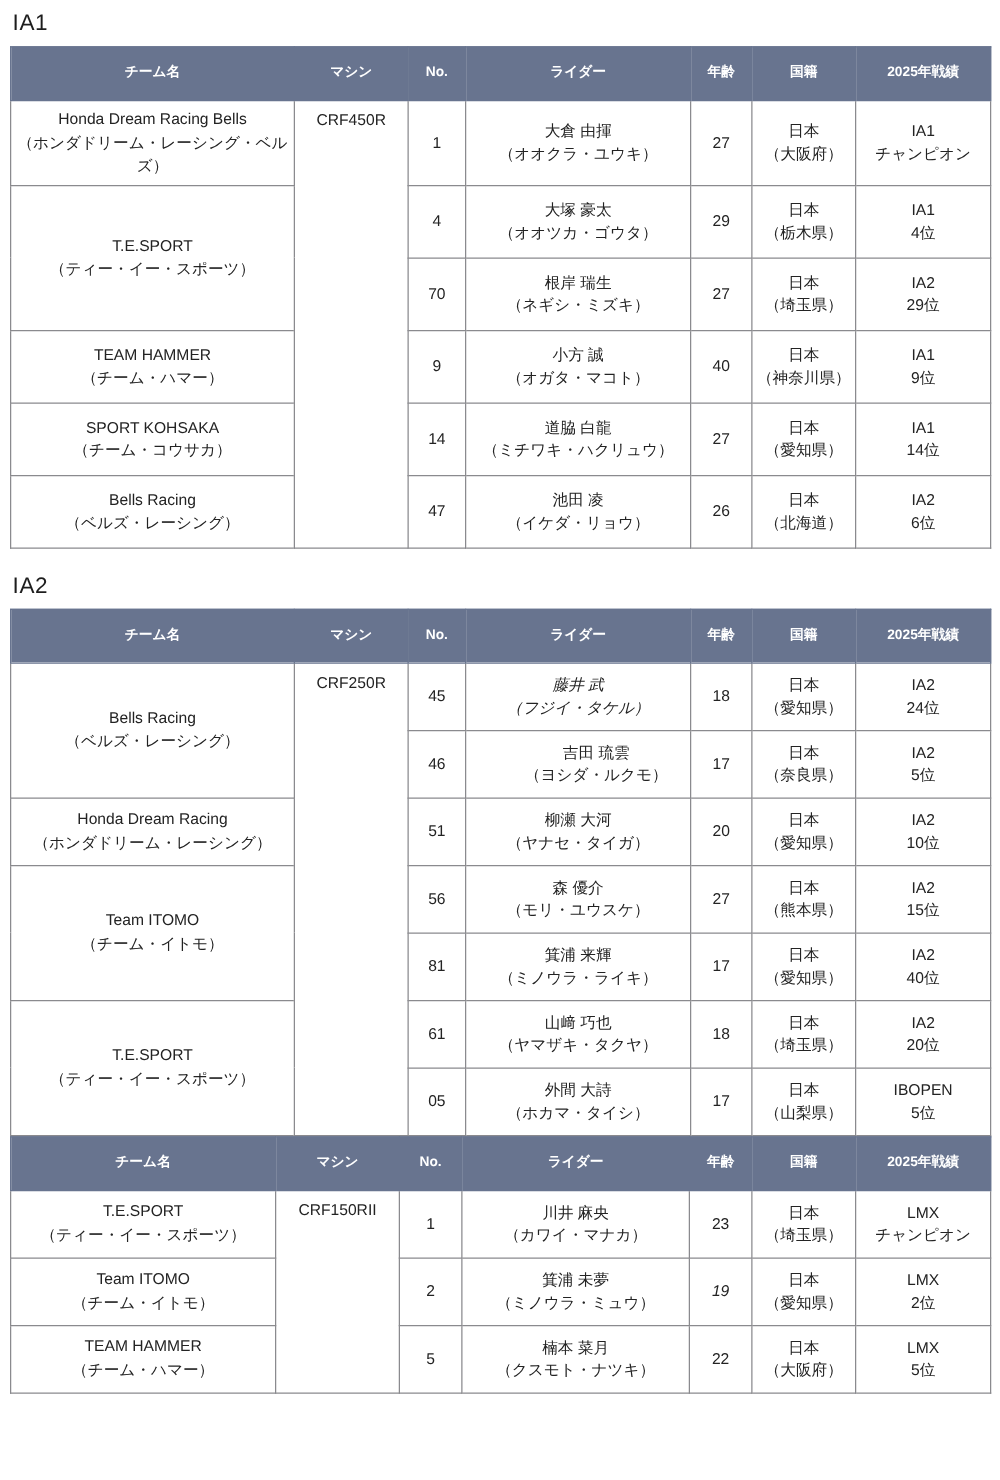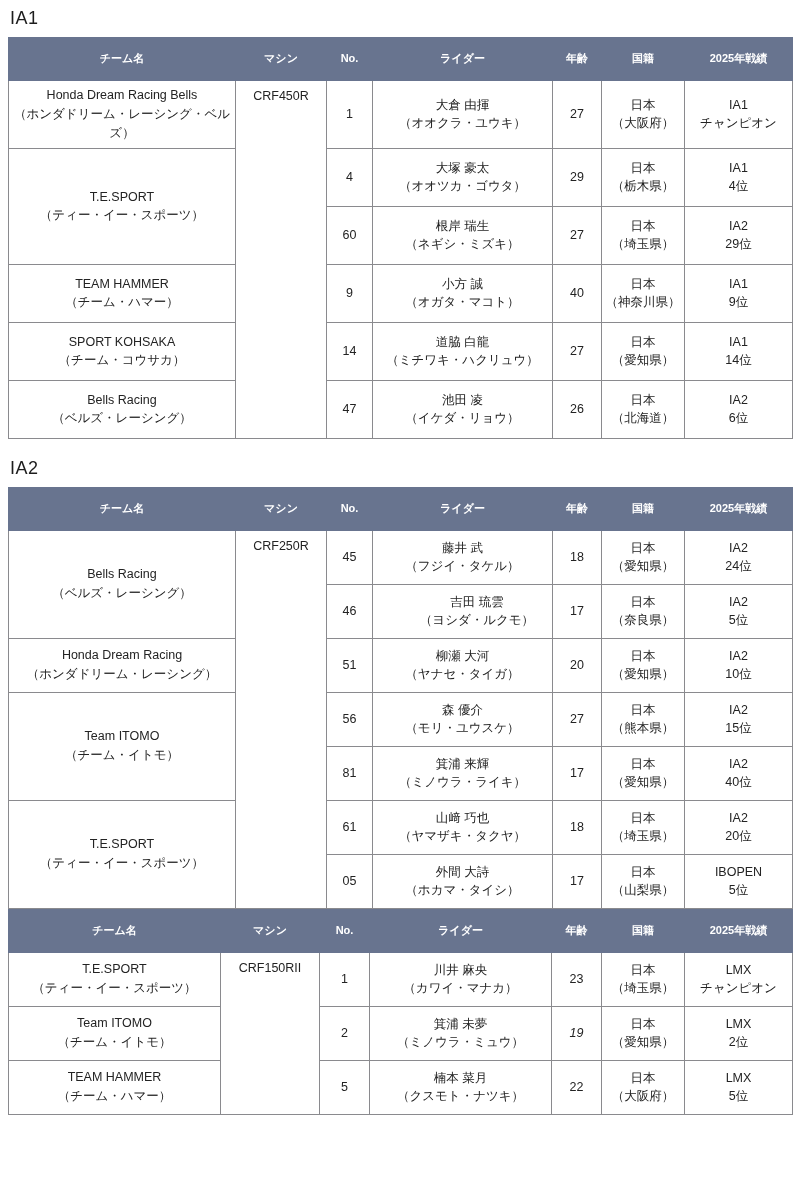--- a/index.html
+++ b/index.html
@@ -165,21 +165,21 @@
               <td style="border-color: rgb(138, 138, 142);">
                 <span class="cell-main">日本</span>
                 <span class="cell-sub">（栃木県）</span>
               </td>
               <td style="border-color: rgb(138, 138, 142);">
                 <span class="cell-main">IA1</span>
                 <span class="cell-sub">4位</span>
               </td>
             </tr>
             <tr style="height: 58px;">
-              <td style="border-color: rgb(138, 138, 142);">60</td>
+              <td style="border-color: rgb(138, 138, 142);">70</td>
               <td style="border-color: rgb(138, 138, 142);">
                 <span class="cell-main">根岸 瑞生</span>
                 <span class="cell-sub">（ネギシ・ミズキ）</span>
               </td>
               <td style="border-color: rgb(138, 138, 142);">27</td>
               <td style="border-color: rgb(138, 138, 142);">
                 <span class="cell-main">日本</span>
                 <span class="cell-sub">（埼玉県）</span>
               </td>
               <td style="border-color: rgb(138, 138, 142);">
@@ -276,21 +276,21 @@
           <tbody>
             <tr style="height: 54px;">
               <td class="team-cell" rowspan="2" style="border-color: rgb(138, 138, 142);">
                 <span class="cell-main">Bells Racing</span>
                 <span class="cell-sub">（ベルズ・レーシング）</span>
               </td>
               <td class="machine-cell" rowspan="7" style="vertical-align: top; padding-top: 6px; border-color: rgb(138, 138, 142);">
                 <span class="cell-main machine-label">CRF250R</span>
               </td>
               <td style="border-color: rgb(138, 138, 142);">45</td>
-              <td style="border-color: rgb(138, 138, 142);">
+              <td style="border-color: rgb(138, 138, 142); font-style: italic;">
                 <span class="cell-main">藤井 武</span>
                 <span class="cell-sub">（フジイ・タケル）</span>
               </td>
               <td style="border-color: rgb(138, 138, 142);">18</td>
               <td style="border-color: rgb(138, 138, 142);">
                 <span class="cell-main">日本</span>
                 <span class="cell-sub">（愛知県）</span>
               </td>
               <td style="border-color: rgb(138, 138, 142);">
                 <span class="cell-main">IA2</span>
@@ -433,21 +433,21 @@
           <tbody>
             <tr style="height: 54px;">
               <td class="team-cell" rowspan="1" style="border-color: rgb(138, 138, 142);">
                 <span class="cell-main">T.E.SPORT</span>
                 <span class="cell-sub">（ティー・イー・スポーツ）</span>
               </td>
               <td class="machine-cell" rowspan="3" style="vertical-align: top; padding-top: 6px; border-color: rgb(138, 138, 142);">
                 <span class="cell-main machine-label">CRF150RII</span>
               </td>
               <td style="border-color: rgb(138, 138, 142);">1</td>
-              <td style="border-color: rgb(138, 138, 142);">
+              <td style="border-color: rgb(138, 138, 142); font-family: Liberation Serif, serif;">
                 <span class="cell-main">川井 麻央</span>
                 <span class="cell-sub">（カワイ・マナカ）</span>
               </td>
               <td style="border-color: rgb(138, 138, 142);">23</td>
               <td style="border-color: rgb(138, 138, 142);">
                 <span class="cell-main">日本</span>
                 <span class="cell-sub">（埼玉県）</span>
               </td>
               <td style="border-color: rgb(138, 138, 142);">
                 <span class="cell-main">LMX</span>

